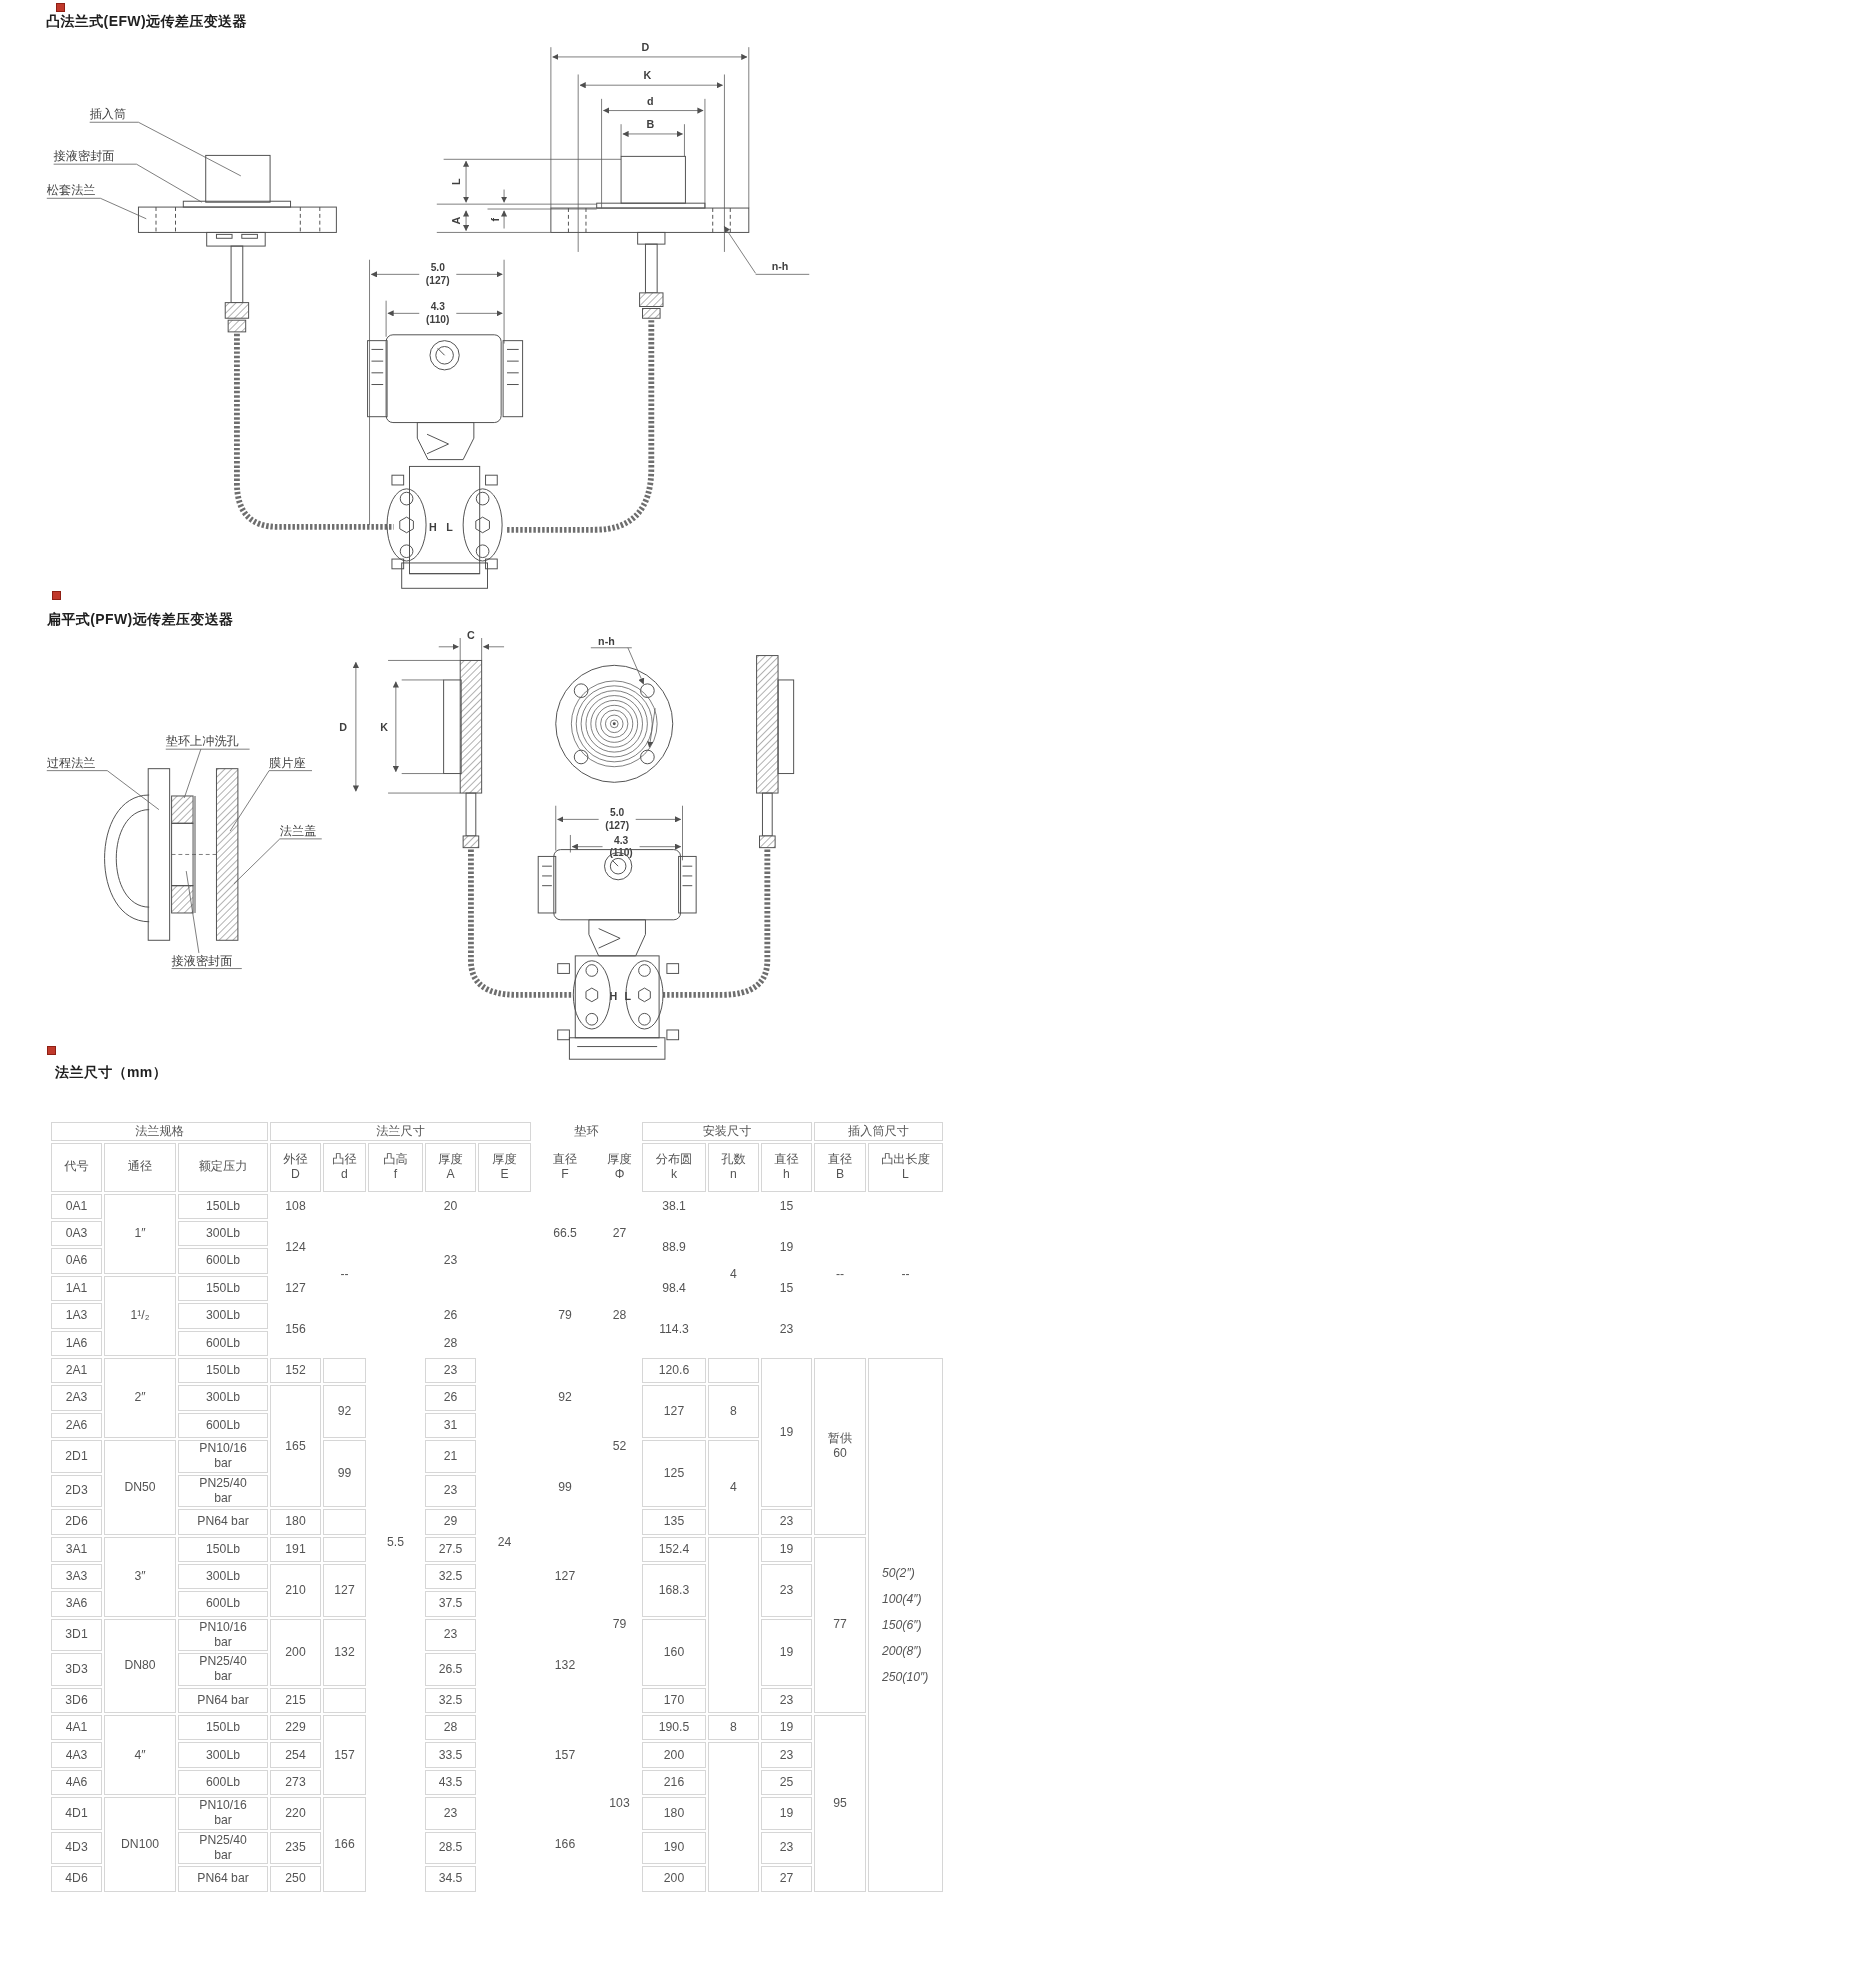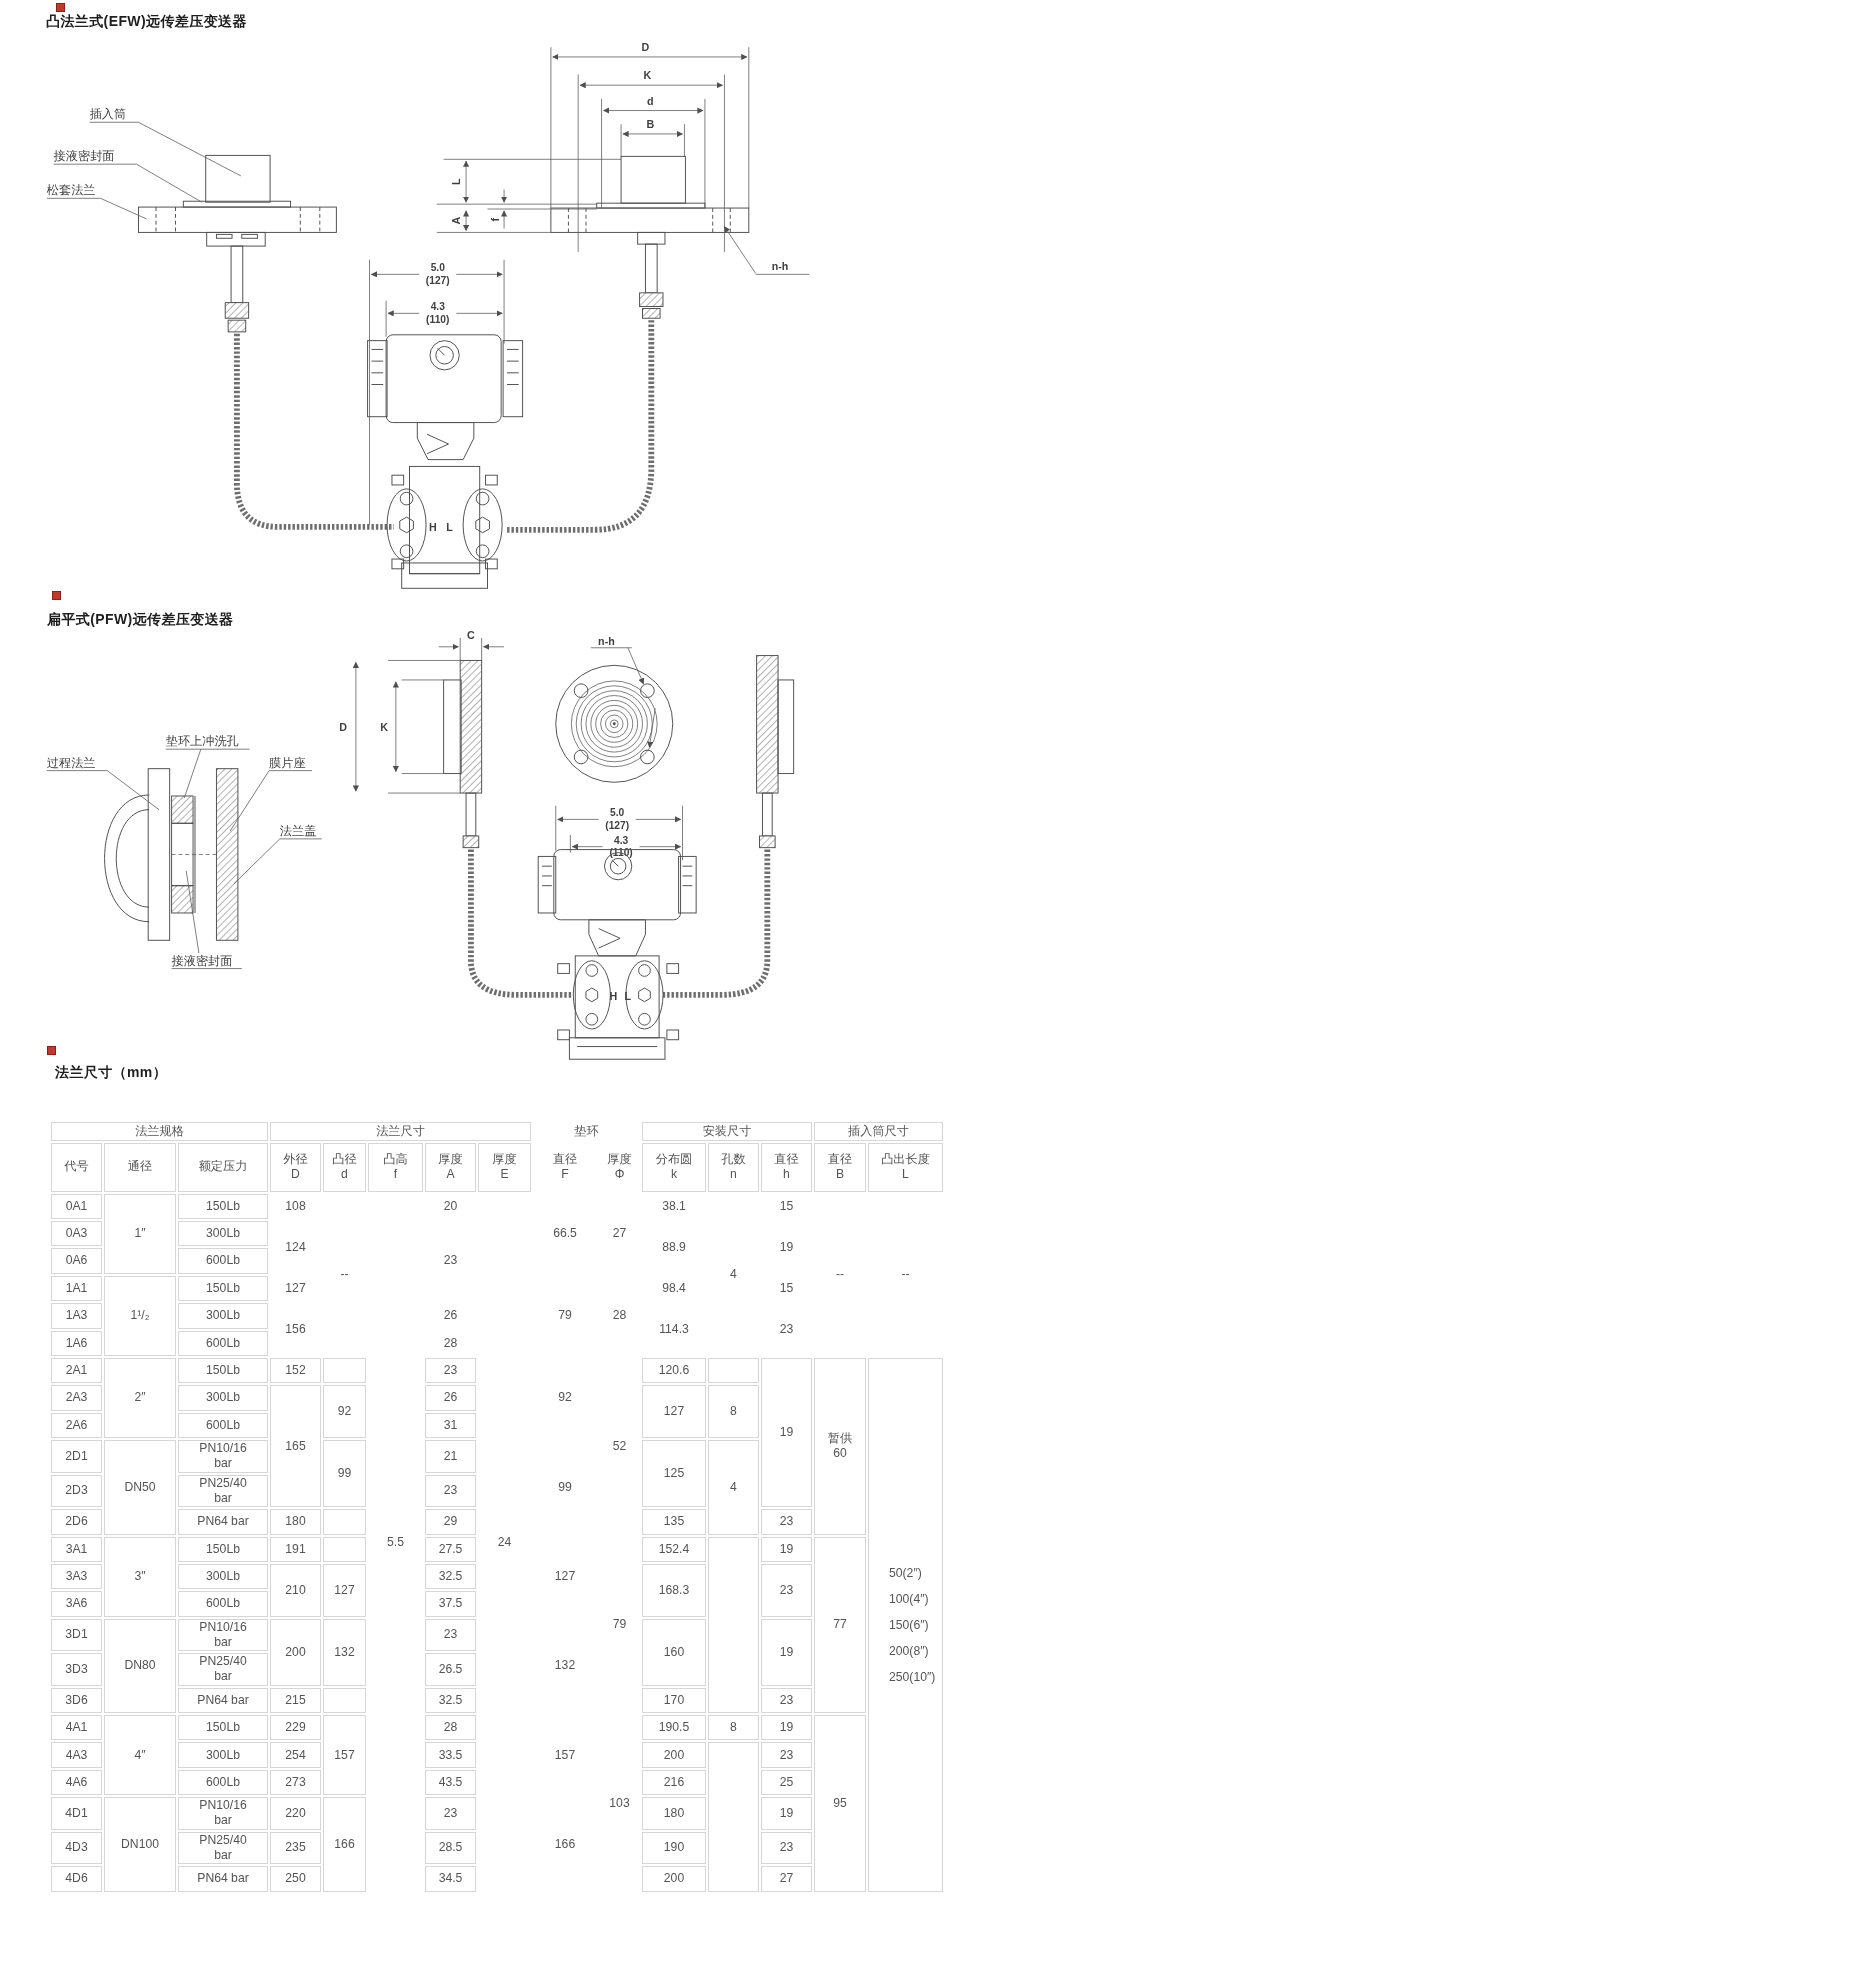--- a/index.html
+++ b/index.html
@@ -20,21 +20,21 @@
   .wht{fill:#fff;stroke:none;}
   
   #tablewrap{position:absolute;left:49px;top:1092px;margin-top:28px;}
   table{border-collapse:separate;border-spacing:2.9px;table-layout:fixed;}
   th,td{border:1px solid #d6d6d6;background:#fff;font-size:12.2px;color:#545454;text-align:center;
         vertical-align:middle;white-space:pre-line;padding:0 2px;height:23.4px;font-weight:normal;
         line-height:1.25;overflow:hidden;}
   tr.grow th{height:16.6px;}
   tr.srow th{height:47px;}
   .nb{border-color:transparent;text-align:center;}
-  .wide-lines{line-height:26px;text-align:left;padding-left:20px;}
+  .wide-lines{line-height:26px;text-align:left;padding-left:13px;font-style:italic;}
 </style>
 </head>
 <body>
 
 <div id="root">
 
   <div class="sec-icon" style="left:56px;top:2.9px;"></div>
   <div class="sec-title" style="left:46px;top:12.7px;">凸法兰式(EFW)远传差压变送器</div>
 
   <div class="sec-icon" style="left:52px;top:591px;"></div>

